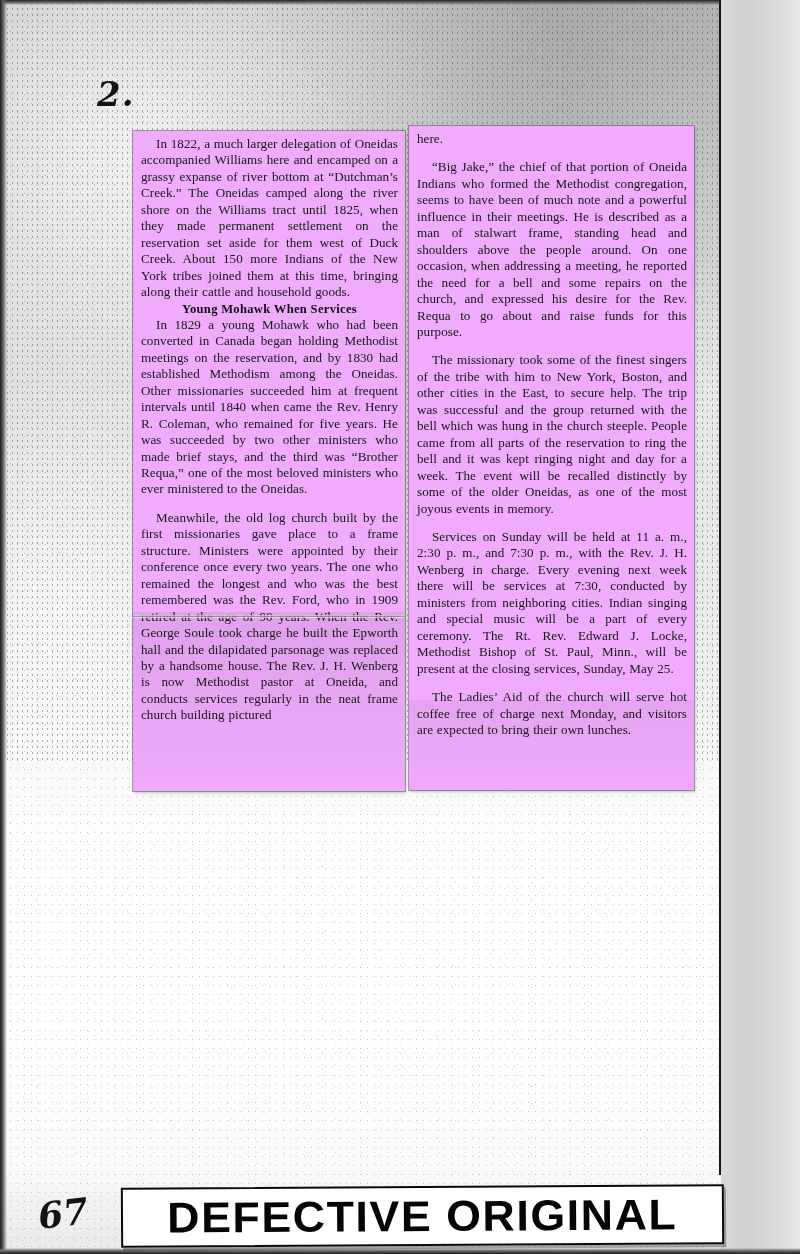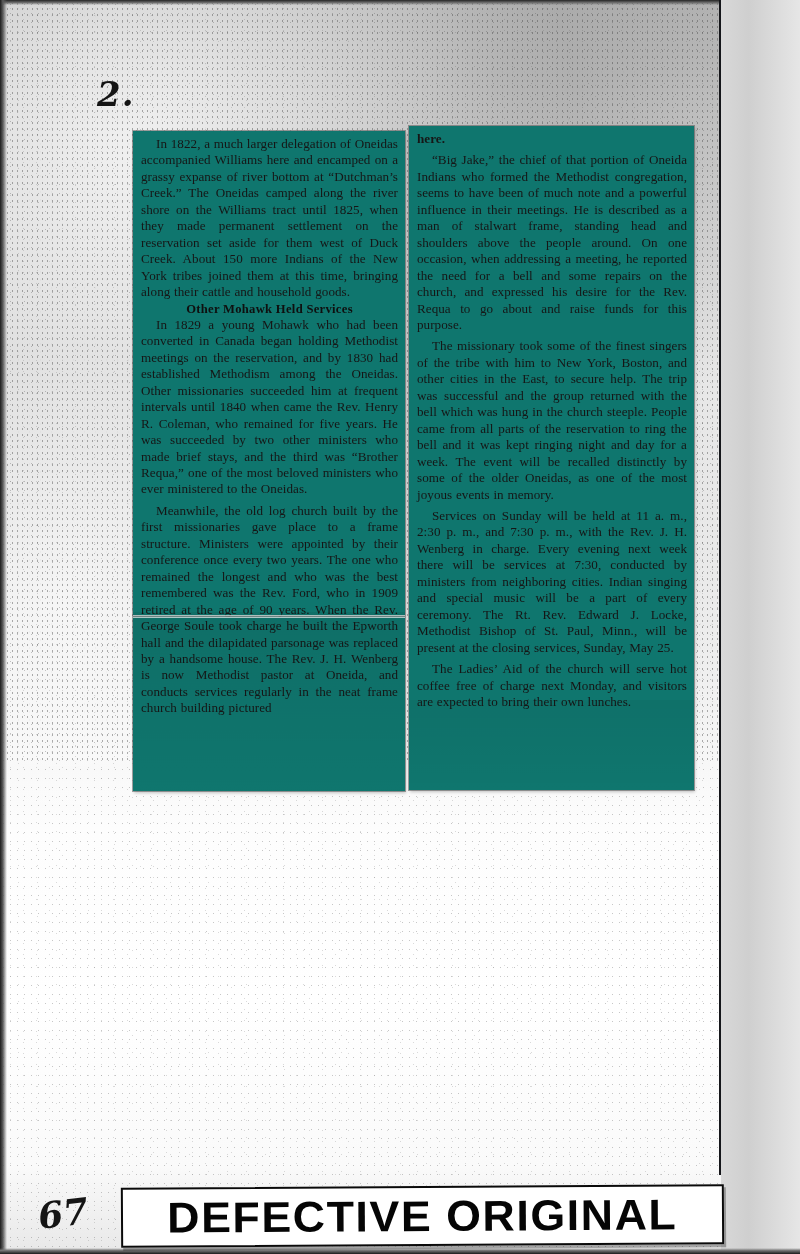--- a/index.html
+++ b/index.html
@@ -72,21 +72,21 @@
     font-family: "DejaVu Serif", serif;
     font-style: italic;
     font-weight: 700;
   }
   #mark-page-number { left: 97px;  top: 74px;  font-size: 34px; letter-spacing: 1px; }
   #mark-archive-number { left: 38px; top: 1192px; font-size: 36px; transform: rotate(-7deg); }
 
   
   .clipping {
     position: absolute;
-    background: #0f766e;
+    background: #f0abfc;
     box-shadow: 0 0 0 1px rgba(90,90,90,0.55), 1px 2px 3px rgba(0,0,0,0.22);
   }
   #clipping-column-left  { left: 133px; top: 131px; width: 272px; height: 660px; }
   #clipping-column-right { left: 409px; top: 126px; width: 285px; height: 664px; }
 
   .col-inner {
     position: absolute;
     inset: 0;
     padding: 5px 7px 4px 8px;
     box-sizing: border-box;
@@ -97,23 +97,23 @@
     font-family: "Liberation Serif", "DejaVu Serif", serif;
     font-size: 13.1px;
     line-height: 16.45px;
     color: #161616;
     text-align: justify;
     text-justify: inter-word;
     margin: 0;
     letter-spacing: 0.05px;
     word-spacing: 0.4px;
   }
-  .newsbody + .newsbody { margin-top: 5px; }
+  .newsbody + .newsbody { margin-top: 12px; }
   .newsbody.indent { text-indent: 15px; }
-  .newsbody.flush  { text-indent: 0; font-weight: bold; }
+  .newsbody.flush  { text-indent: 0; }
 
   .subhead {
     font-family: "Liberation Serif", "DejaVu Serif", serif;
     font-size: 12.6px;
     line-height: 16.4px;
     font-weight: 700;
     text-align: center;
     color: #0f0f0f;
     margin: 0;
     letter-spacing: 0.3px;
@@ -185,21 +185,21 @@
   <div class="edge-right-line"></div>
   <div class="edge-bottom"></div>
 
   <div class="handwriting" id="mark-page-number">2.</div>
 
   <div class="handwriting" id="mark-archive-number">67</div>
 
   <div class="clipping" id="clipping-column-left">
     <div class="col-inner" id="left-column-body">
         <p class="newsbody indent">In 1822, a much larger delegation of Oneidas accompanied Williams here and encamped on a grassy expanse of river bottom at “Dutchman’s Creek.”   The Oneidas camped along the river shore on the Williams tract until 1825, when they made permanent settlement on the reservation set aside for them west of Duck Creek.   About 150 more Indians of the New York tribes joined them at this time, bringing along their cattle and household goods.</p>
-        <p class="subhead">Other Mohawk Held Services</p>
+        <p class="subhead">Young Mohawk When Services</p>
         <p class="newsbody indent">In 1829 a young Mohawk who had been converted in Canada began holding Methodist meetings on the reservation, and by 1830 had established Methodism among the Oneidas. Other missionaries succeeded him at frequent intervals until 1840 when came the Rev. Henry R. Coleman, who remained for five years.   He was succeeded by two other ministers who made brief stays, and the third was “Brother Requa,” one of the most beloved ministers who ever ministered to the Oneidas.</p>
         <p class="newsbody indent">Meanwhile, the old log church built by the first missionaries gave place to a frame structure.   Ministers were appointed by their conference once every two years.   The one who remained the longest and who was the best remembered was the Rev. Ford, who in 1909 retired at the age of 90 years.   When the Rev. George Soule took charge he built the Epworth hall and the dilapidated parsonage was replaced by a handsome house.   The Rev. J. H. Wenberg is now Methodist pastor at Oneida, and conducts services regularly in the neat frame church building pictured</p>
       </div>
     <div class="paste-seam" id="seam-left-column"></div>
   </div>
 
   <div class="clipping" id="clipping-column-right">
     <div class="col-inner" id="right-column-body">
         <p class="newsbody flush">here.</p>
         <p class="newsbody indent">“Big Jake,” the chief of that portion of Oneida Indians who formed the Methodist congregation, seems to have been of much note and a powerful influence in their meetings.   He is described as a man of stalwart frame, standing head and shoulders above the people around.   On one occasion, when addressing a meeting, he reported the need for a bell and some repairs on the church, and expressed his desire for the Rev. Requa to go about and raise funds for this purpose.</p>

